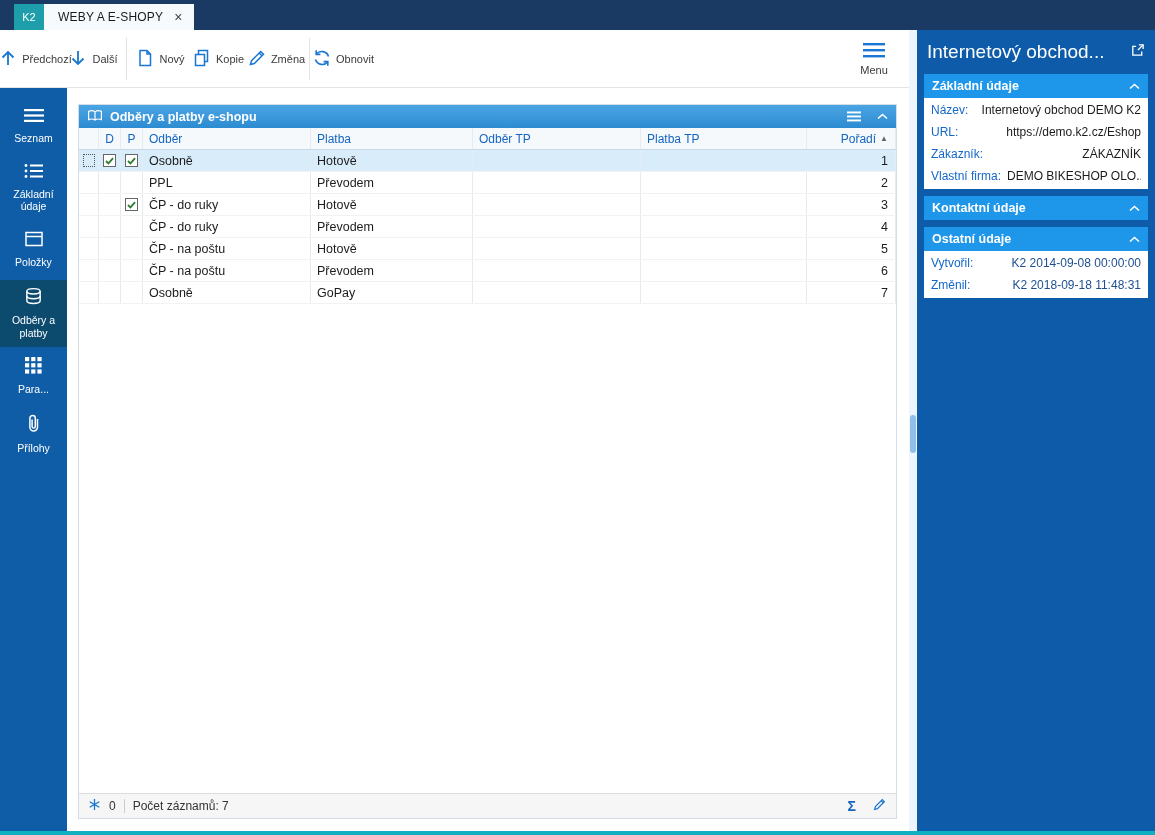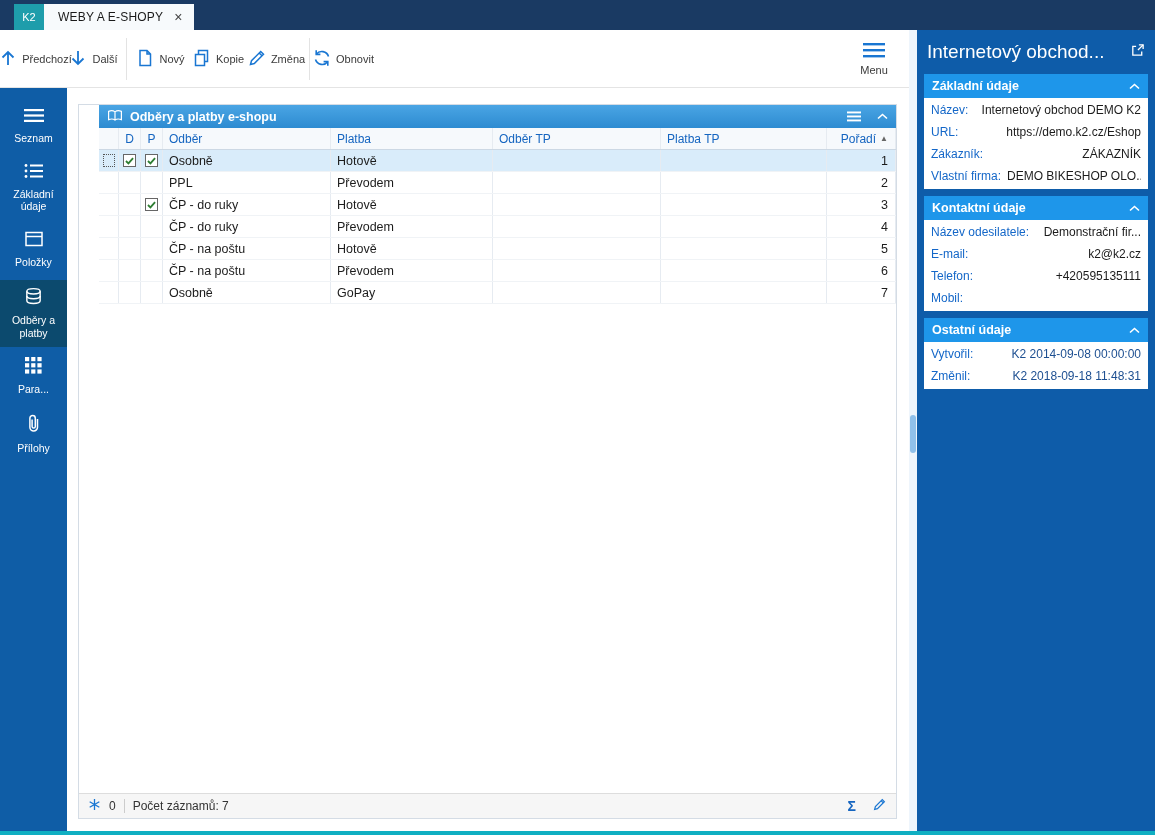--- a/index.html
+++ b/index.html
@@ -18,21 +18,21 @@
   .tsep { width:1px; height:42px; background:#e3e3e3; margin:0 4px; }
   .tbtn-menu { position:absolute; right:8px; top:4px; width:54px; height:50px; display:flex; flex-direction:column; align-items:center; justify-content:center; gap:4px; color:#3a3a3a; font-size:11px; }
 
   
   .sidebar { position:absolute; top:88px; left:0; width:67px; bottom:4px; background:#0f5da6; display:flex; flex-direction:column; padding-top:11px; }
   .sbitem { min-height:54px; padding:7px 2px; display:flex; flex-direction:column; align-items:center; justify-content:center; gap:6px; color:#fff; font-size:10.5px; text-align:center; line-height:1.2; margin-bottom:3px; cursor:default; }
   .sbitem.selected { background:#0c4a6e; }
 
   
   .content { position:absolute; top:88px; left:67px; width:842px; bottom:4px; background:#fff; }
-  .panel { position:absolute; left:11px; top:16px; right:12px; bottom:12px; border:1px solid #d4dce5;padding-left:20px; }
+  .panel { position:absolute; left:11px; top:16px; right:12px; bottom:12px; border:1px solid #d4dce5; }
   .ptitle { height:23px; background:linear-gradient(180deg,#4aa5e4,#2d8bd1); display:flex; align-items:center; color:#fff; padding:0 8px; gap:7px; }
   .ptitle .t { font-weight:bold; font-size:12.5px; flex:1; }
   .ptitle .ic { display:flex; align-items:center; margin-left:9px; }
 
   .thead { display:flex; height:22px; background:#f6f9fc; border-bottom:1px solid #ccd8e4; color:#1565c0; font-size:12px; }
   .trow { display:flex; height:22px; border-bottom:1px solid #f0f3f6; font-size:12.5px; color:#1c1c1c; background:#fff; }
   .trow.selected { background:#d9ecfa; }
   .cell { border-right:1px solid #e6ebf1; height:100%; display:flex; align-items:center; padding-left:6px; overflow:hidden; white-space:nowrap; }
   .c-ind { width:20px; padding-left:0; justify-content:center; }
   .c-d, .c-p { width:22px; padding-left:0; justify-content:center; }
@@ -387,38 +387,20 @@
   </div>
 
   <div class="sec">
     <div class="sec-h">
       <span>Kontaktní údaje</span>
         <span class="sp"></span>
       <span><svg width="11" height="7">
             <polyline points="1,5.5 5.5,1.5 10,5.5" fill="none" stroke="#fff" stroke-width="1.6"></polyline>
           </svg></span>
     </div>
-    <div class="sec-b">
-      <div class="frow">
-          <span class="lbl">Název odesilatele:</span>
-          <span class="val">Demonstrační fir...</span>
-        </div>
-      <div class="frow">
-          <span class="lbl">E-mail:</span>
-          <span class="val">k2@k2.cz</span>
-        </div>
-      <div class="frow">
-          <span class="lbl">Telefon:</span>
-          <span class="val">+420595135111</span>
-        </div>
-      <div class="frow">
-          <span class="lbl">Mobil:</span>
-          <span class="val"></span>
-        </div>
-    </div>
   </div>
 
   <div class="sec sec-ostatni">
     <div class="sec-h">
       <span>Ostatní údaje</span>
         <span class="sp"></span>
       <span><svg width="11" height="7">
             <polyline points="1,5.5 5.5,1.5 10,5.5" fill="none" stroke="#fff" stroke-width="1.6"></polyline>
           </svg></span>
     </div>

